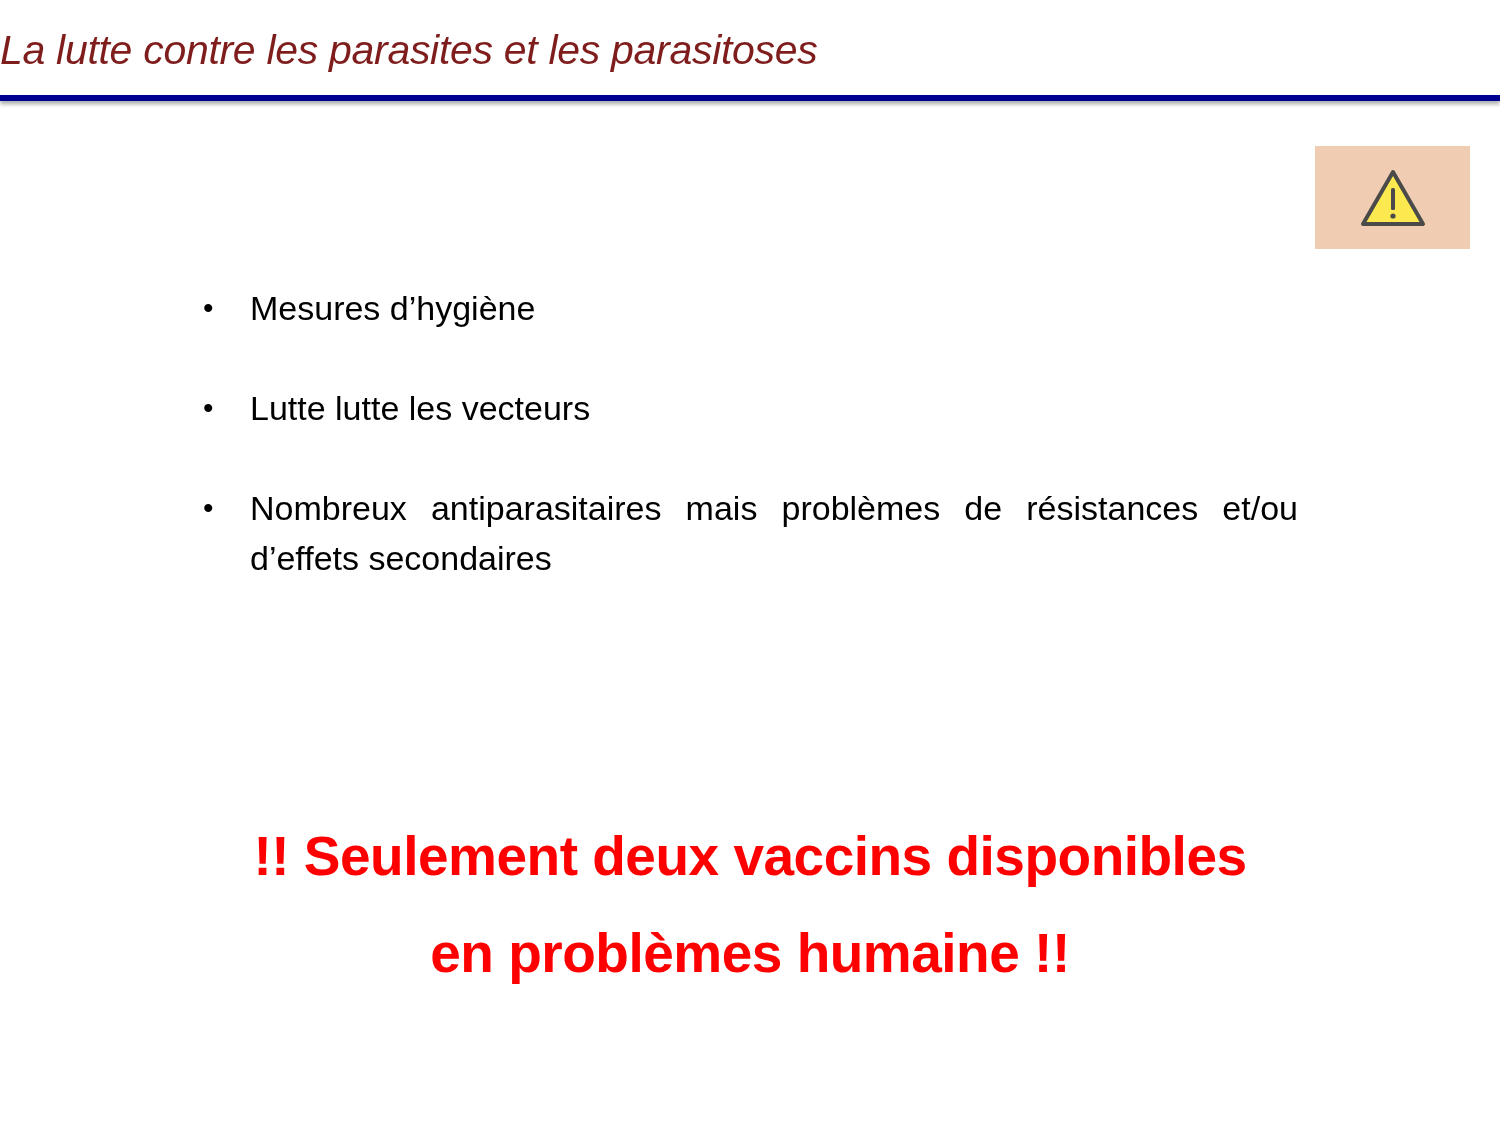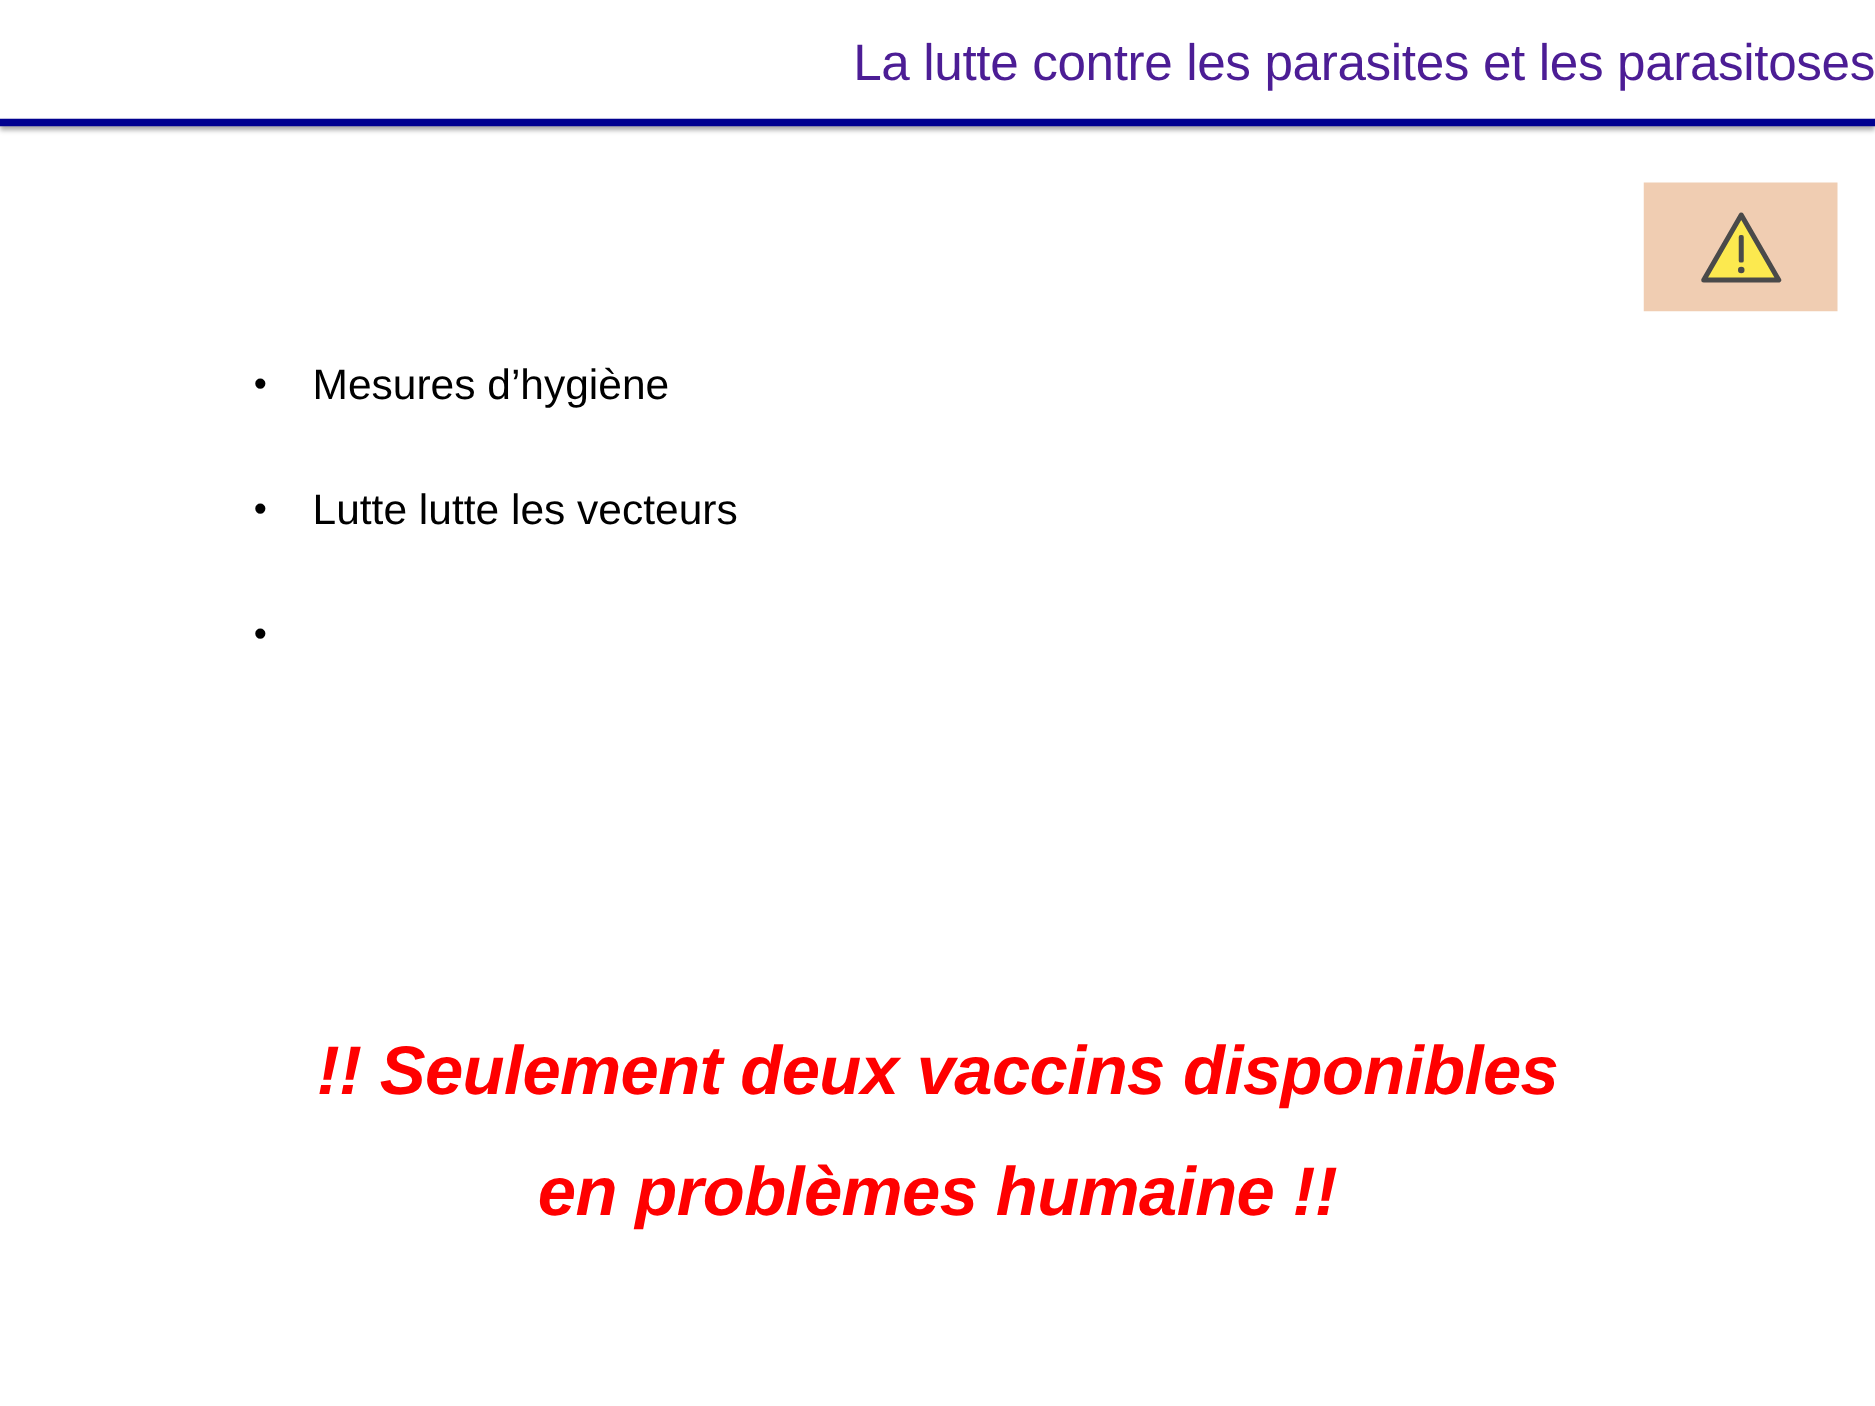--- a/index.html
+++ b/index.html
@@ -12,25 +12,26 @@
       height: 1125px;
       position: relative;
       overflow: hidden;
       font-family: "Liberation Sans", "DejaVu Sans", sans-serif;
     }
     .slide-title {
       position: absolute;
       top: 24px;
       left: 0;
       width: 1500px;
-      text-align: right;
+      text-align: left;
       font-size: 41px;
       line-height: 52px;
-      color: #4c1d95;
+      color: #7f1d1d;
       letter-spacing: -0.3px;
+      font-style: italic;
     }
     .title-rule {
       position: absolute;
       top: 95px;
       left: 0;
       width: 1500px;
       height: 6px;
       background: #000090;
       box-shadow: 0 3px 4px rgba(0,0,0,0.35);
     }
@@ -78,21 +79,20 @@
       position: absolute;
       left: 0;
       top: 808px;
       width: 1500px;
       text-align: center;
       color: #ff0000;
       font-weight: bold;
       font-size: 55px;
       line-height: 97px;
       letter-spacing: -0.5px;
-      font-style: italic;
     }
     .callout-line {
       display: block;
     }
   </style>
 </head>
 <body>
 
 <div class="slide-title">La lutte contre les parasites et les parasitoses</div>
 <div class="title-rule"></div>
@@ -111,19 +111,20 @@
   <li class="bullet-item">
     <span class="bullet-dot">•</span>
     <span>Mesures d’hygiène</span>
   </li>
   <li class="bullet-item">
     <span class="bullet-dot">•</span>
     <span>Lutte lutte les vecteurs</span>
   </li>
   <li class="bullet-item">
     <span class="bullet-dot">•</span>
+    <span>Nombreux antiparasitaires mais problèmes de résistances et/ou d’effets secondaires</span>
   </li>
 </ul>
 
 <div class="callout">
   <span class="callout-line">!! Seulement deux vaccins disponibles</span>
   <span class="callout-line">en problèmes humaine !!</span>
 </div>
 
 </body></html>

